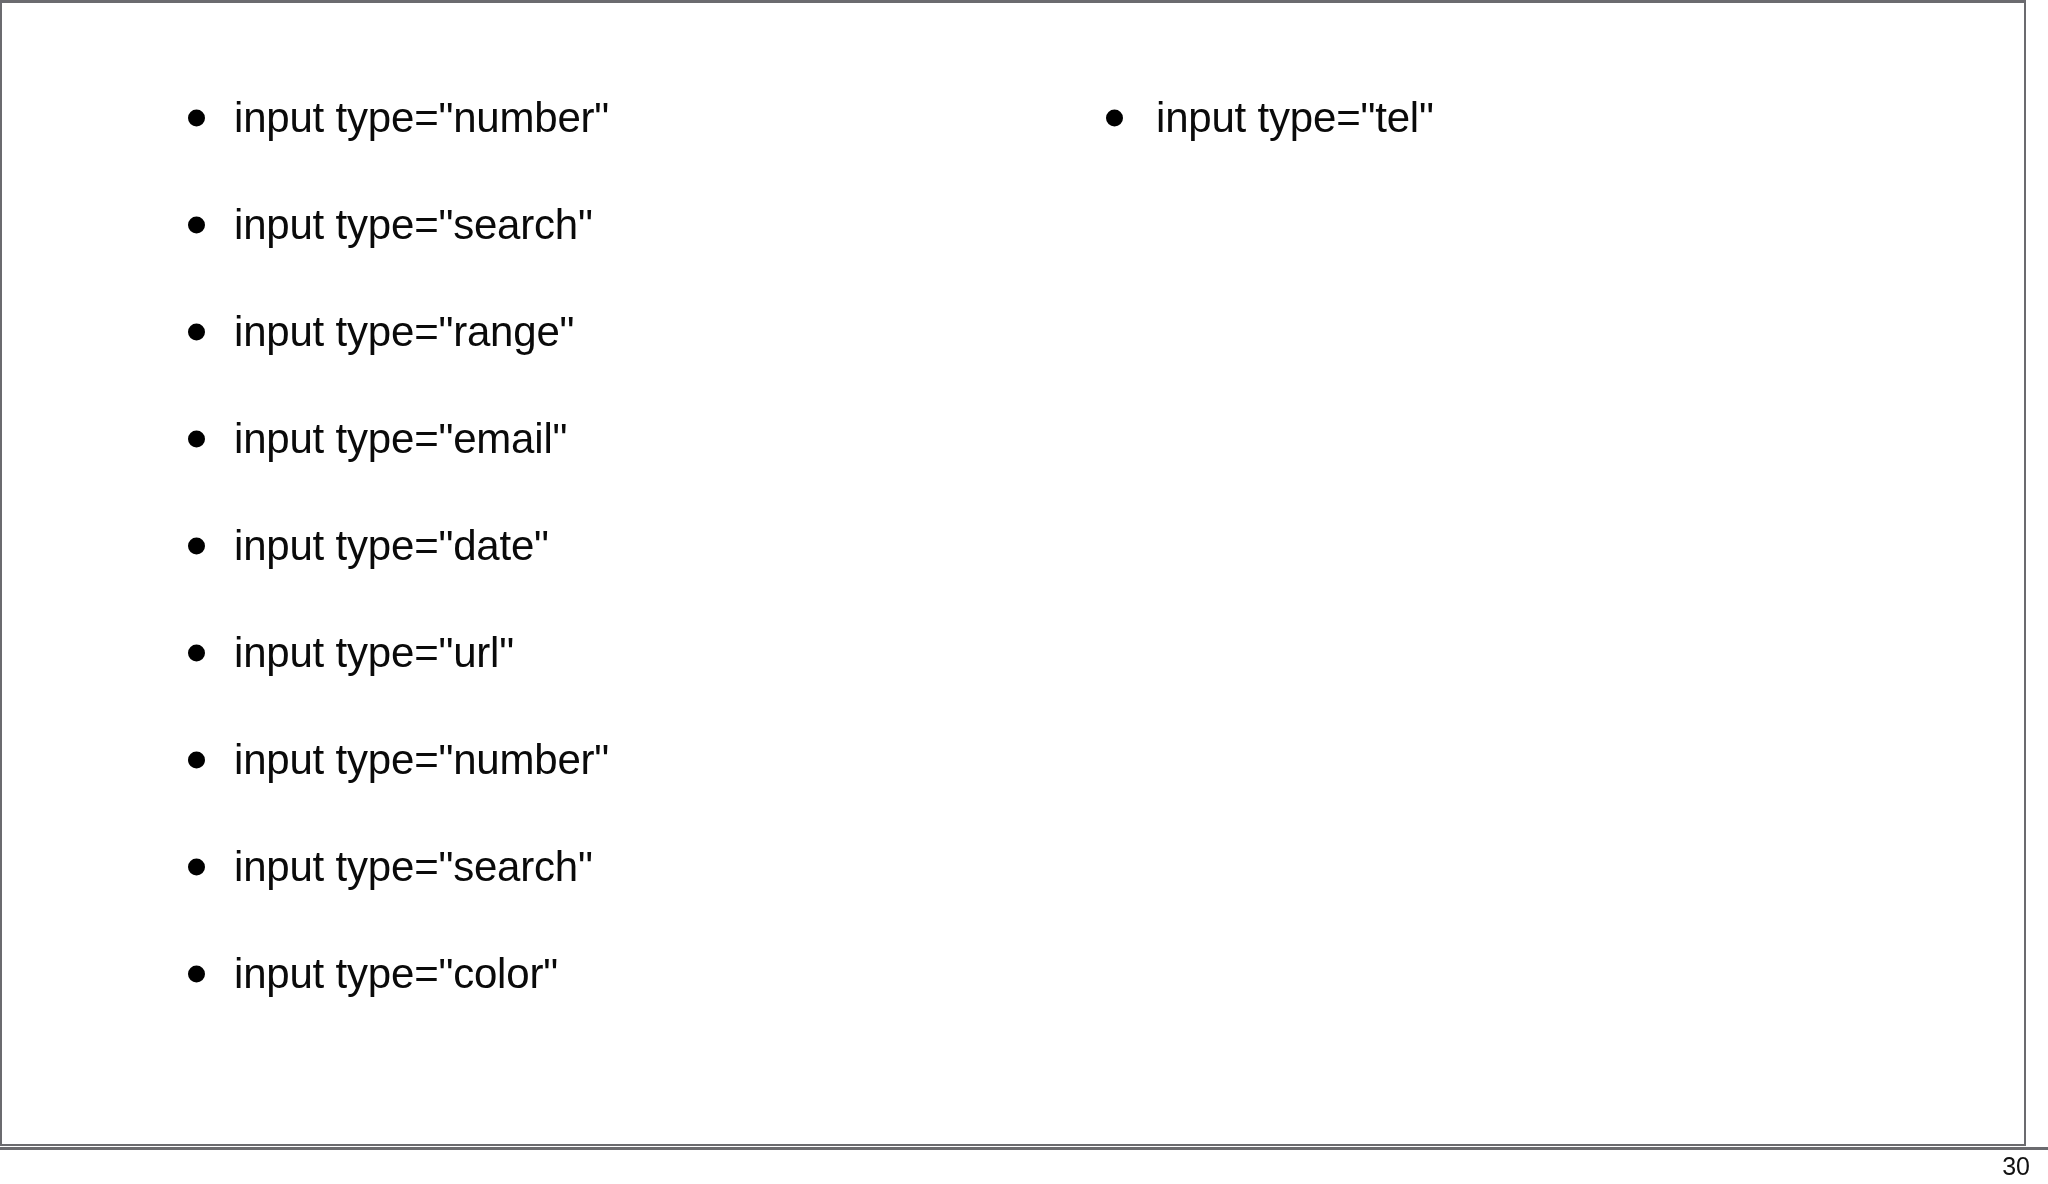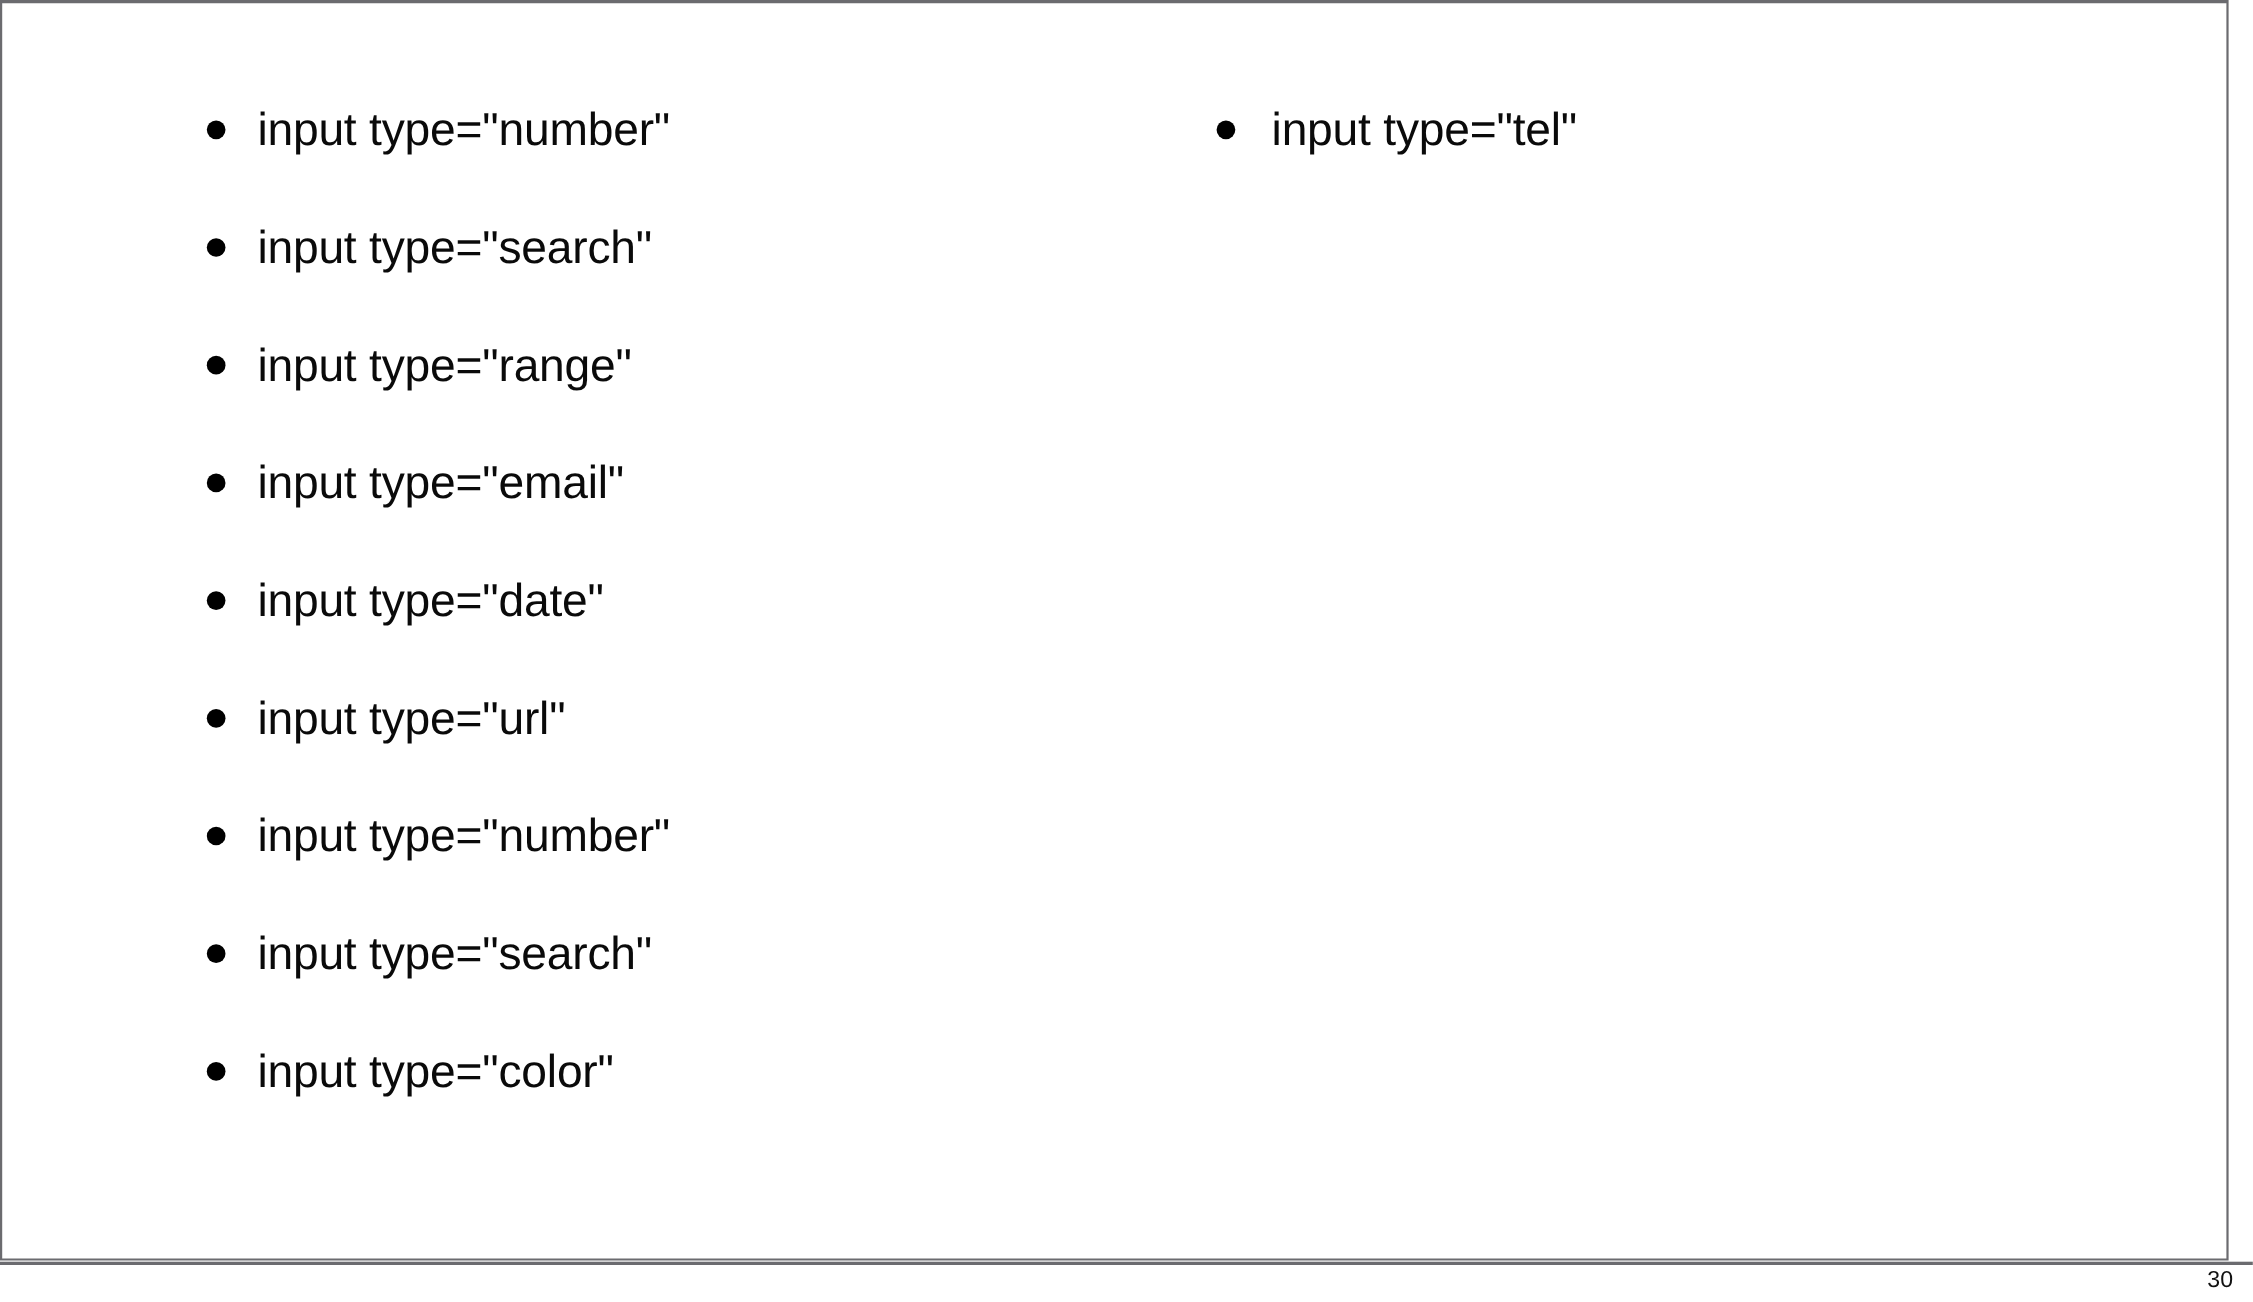--- a/index.html
+++ b/index.html
@@ -103,21 +103,21 @@
 
   
   .column.right .bullet-item { padding-left: 62px; }
   .column.right .bullet-dot  { left: 12px; }
 
   
   .page-number {
     position: absolute;
     right: 18px;
     top: 1152px;
-    font-size: 21px;
+    font-size: 25px;
     color: #111111;
     font-family: "Liberation Sans", "DejaVu Sans", sans-serif;
   }
 </style>
 </head>
 <body>
 
 <div class="page">
 
   <div class="slide-frame">

